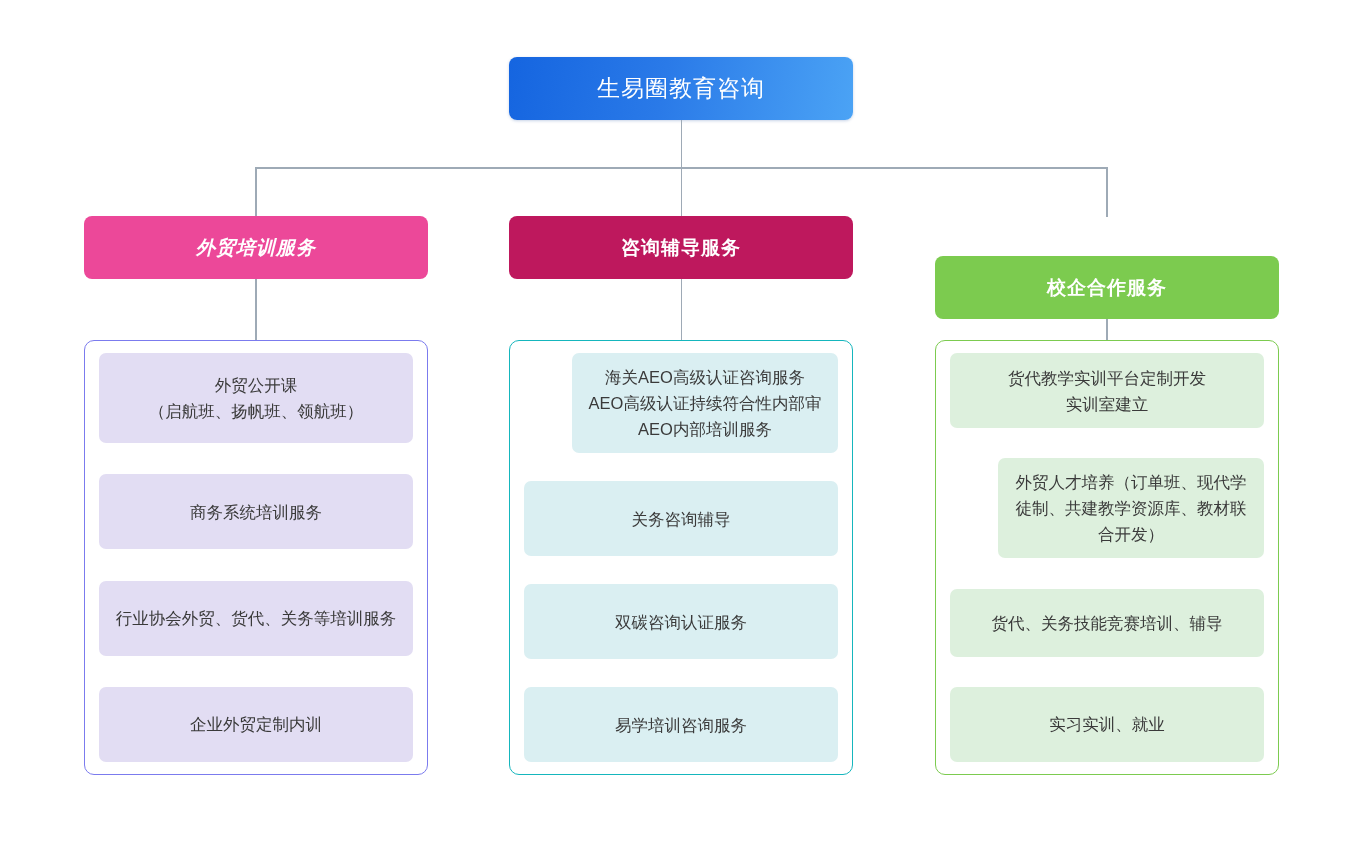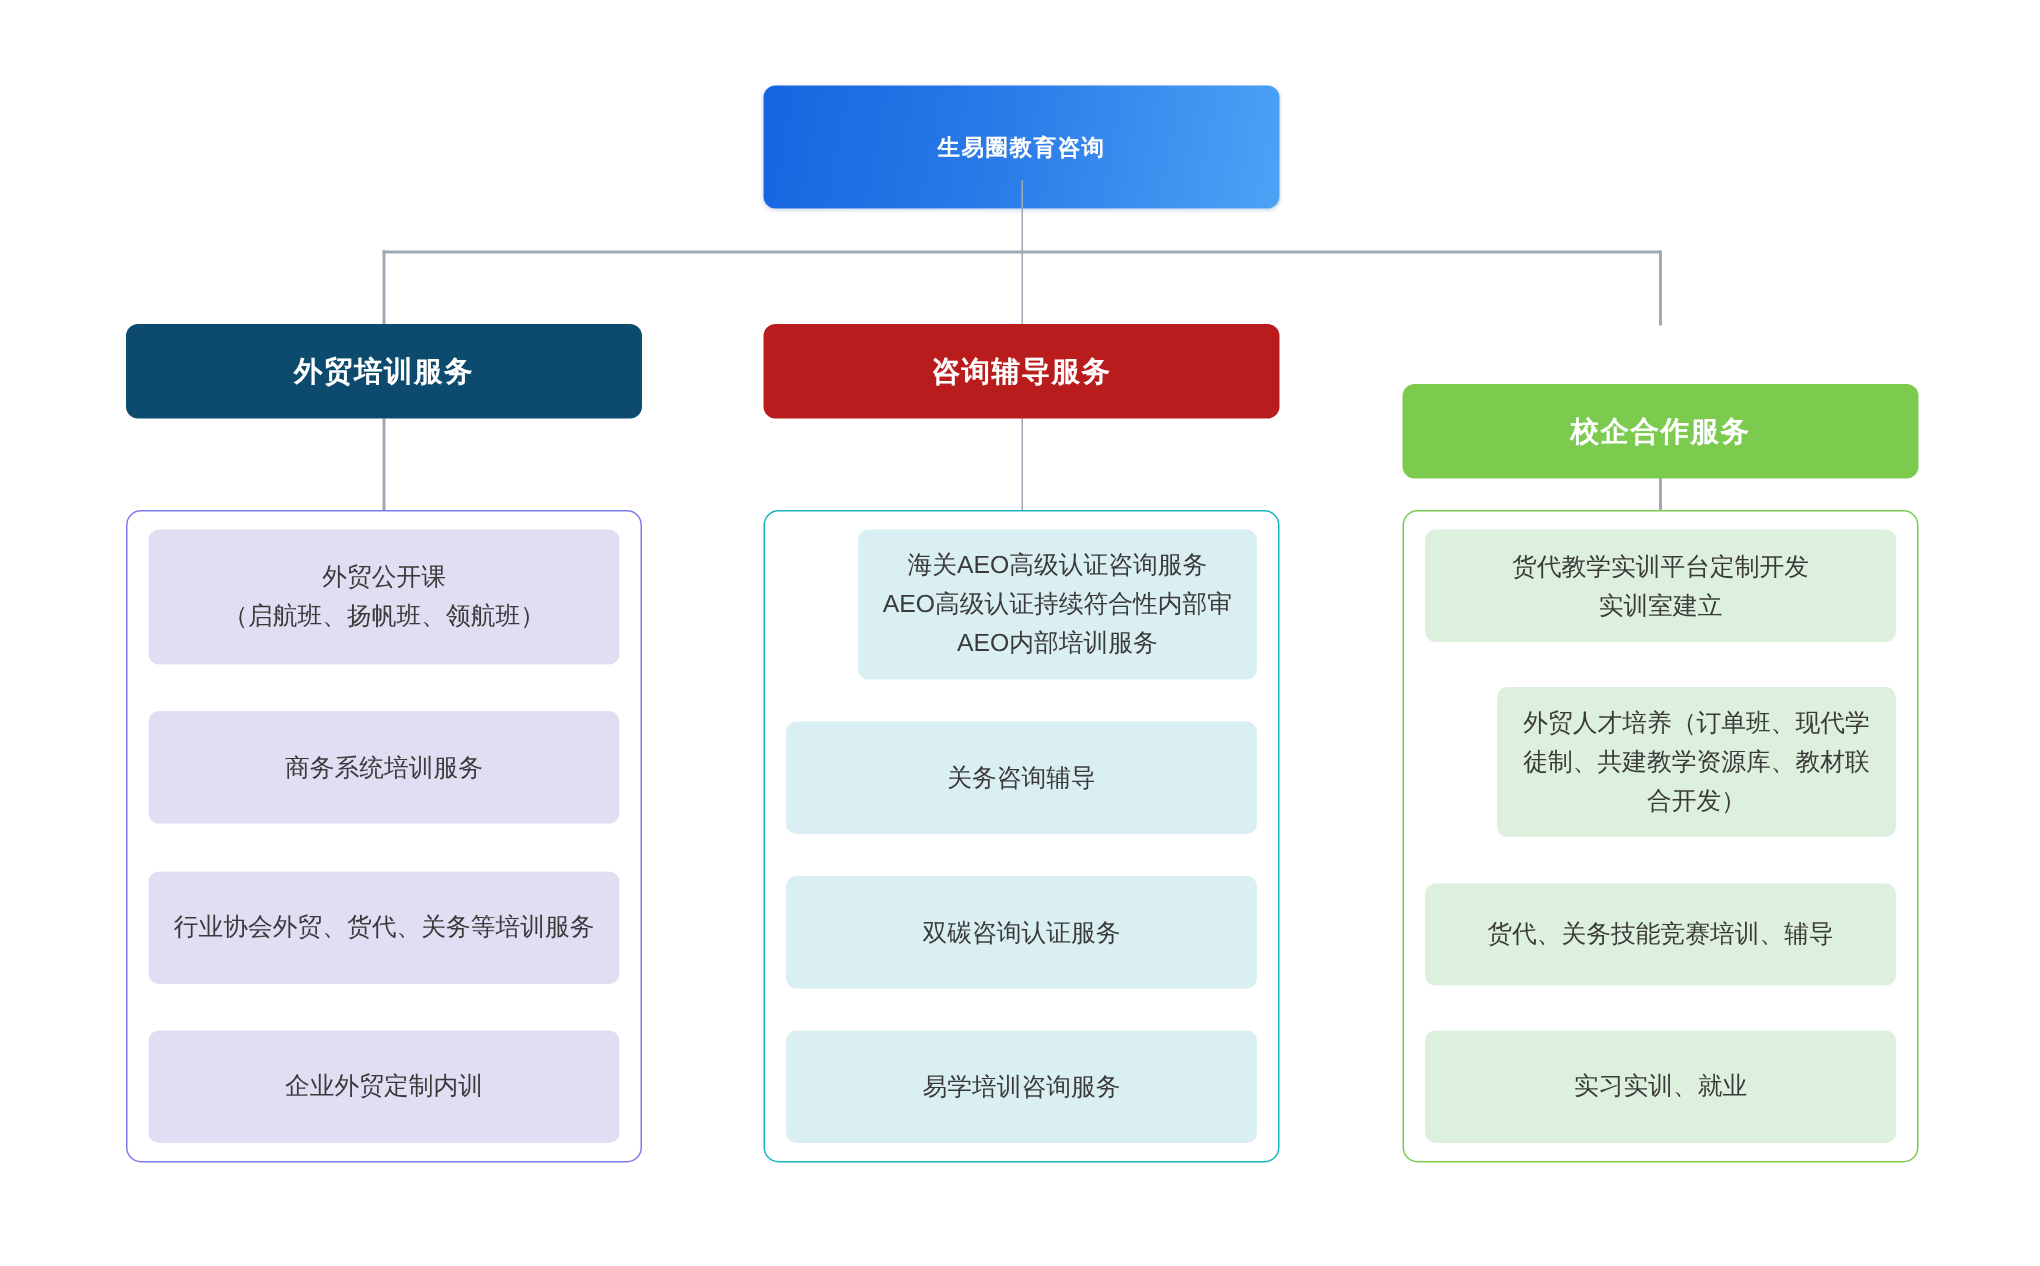--- a/index.html
+++ b/index.html
@@ -20,26 +20,26 @@
     width: 1360px;
     height: 844px;
   }
 
   
   .root-node {
     position: absolute;
     left: 509px;
     top: 57px;
     width: 344px;
-    height: 82px;
+    height: 63px;
     border-radius: 8px;
     background: linear-gradient(100deg, #1565e0 0%, #2a7ae8 45%, #4ba3f5 100%);
     color: #ffffff;
-    font-size: 15px;
-    font-weight: bold;
+    font-size: 23px;
+    font-weight: normal;
     letter-spacing: 1px;
     display: flex;
     align-items: center;
     justify-content: center;
     box-shadow: 0 1px 3px rgba(30,80,160,0.25);
   }
 
   
   .conn {
     position: absolute;
@@ -96,26 +96,26 @@
     justify-content: center;
     text-align: center;
     font-size: 16.5px;
     line-height: 26px;
     color: #3a3a3a;
     padding: 18px 10px;
     white-space: pre-line;
   }
 
   
-  .col-1 .col-header { background: #0c4a6e; }
+  .col-1 .col-header { background: #ec4899; font-style: italic; }
   .col-1 .col-body   { border-color: #7b7bee; }
   .col-1 .chip       { background: #e2ddf3; }
 
   
-  .col-2 .col-header { background: #b91c1c; }
+  .col-2 .col-header { background: #be185d; }
   .col-2 .col-body   { border-color: #15b6bd; }
   .col-2 .chip       { background: #daeff2; }
 
   
   .col-3 .col-header { background: #7ccb4f; margin-top: 40px; }
   .col-3 .col-body   { border-color: #7ccb4f; }
   .col-3 .chip       { background: #ddf0dd; text-align: center; }
 
   .h-68  { height: 68px; }
   .h-75  { height: 75px; }

